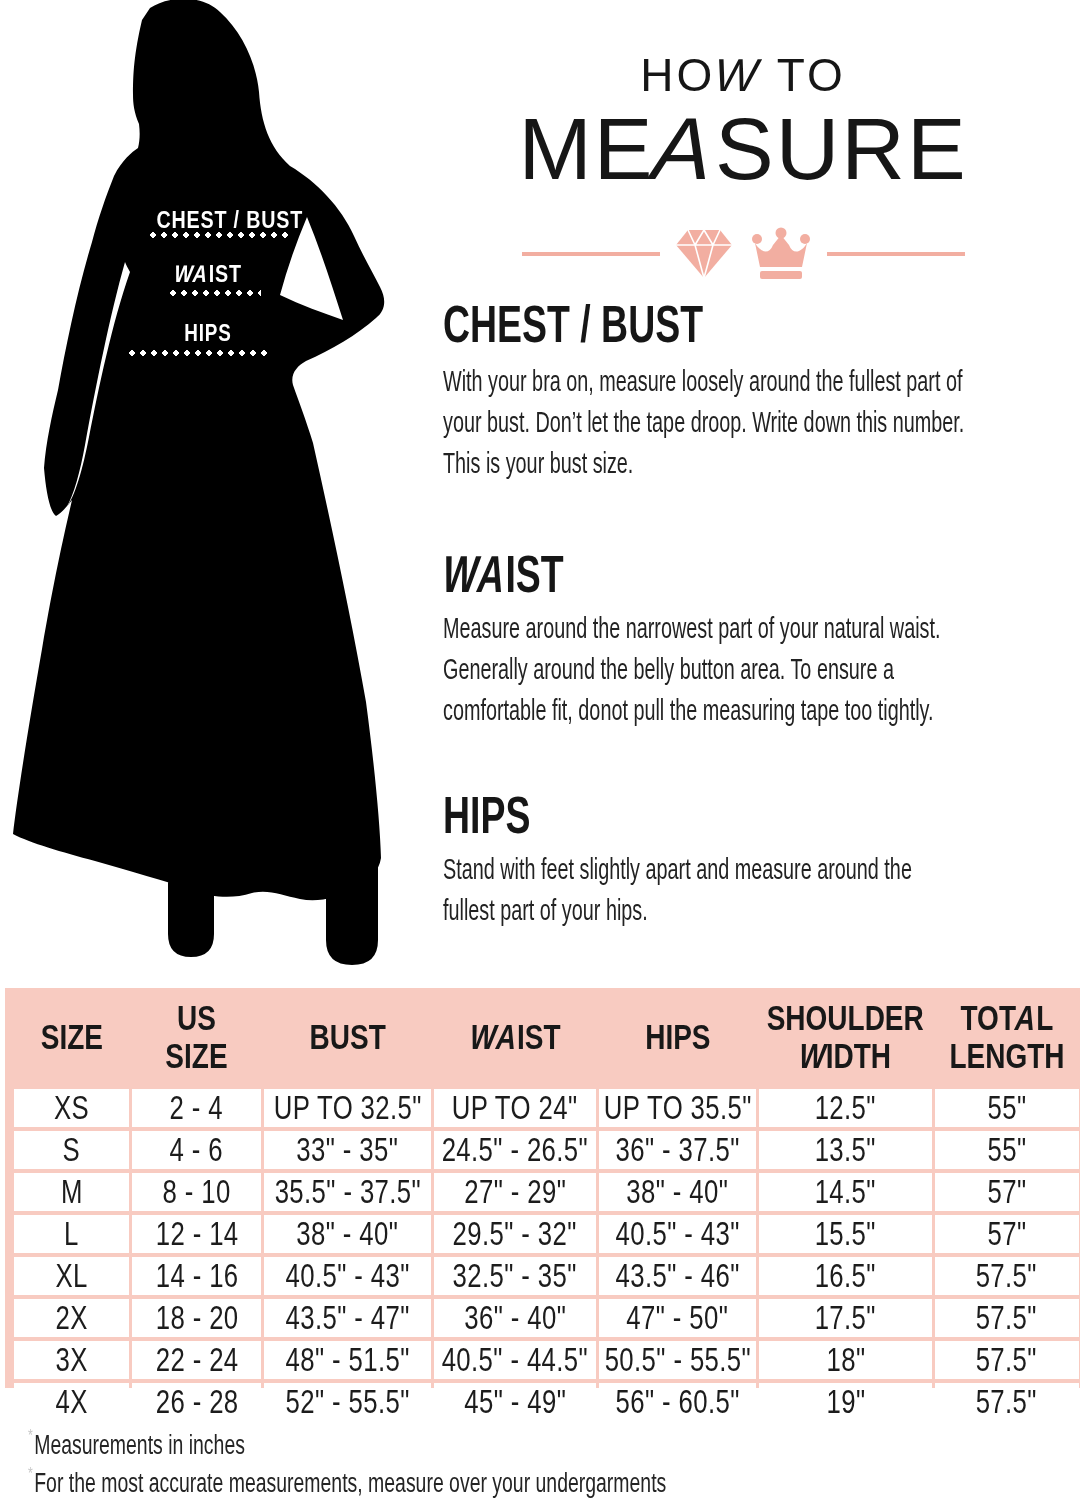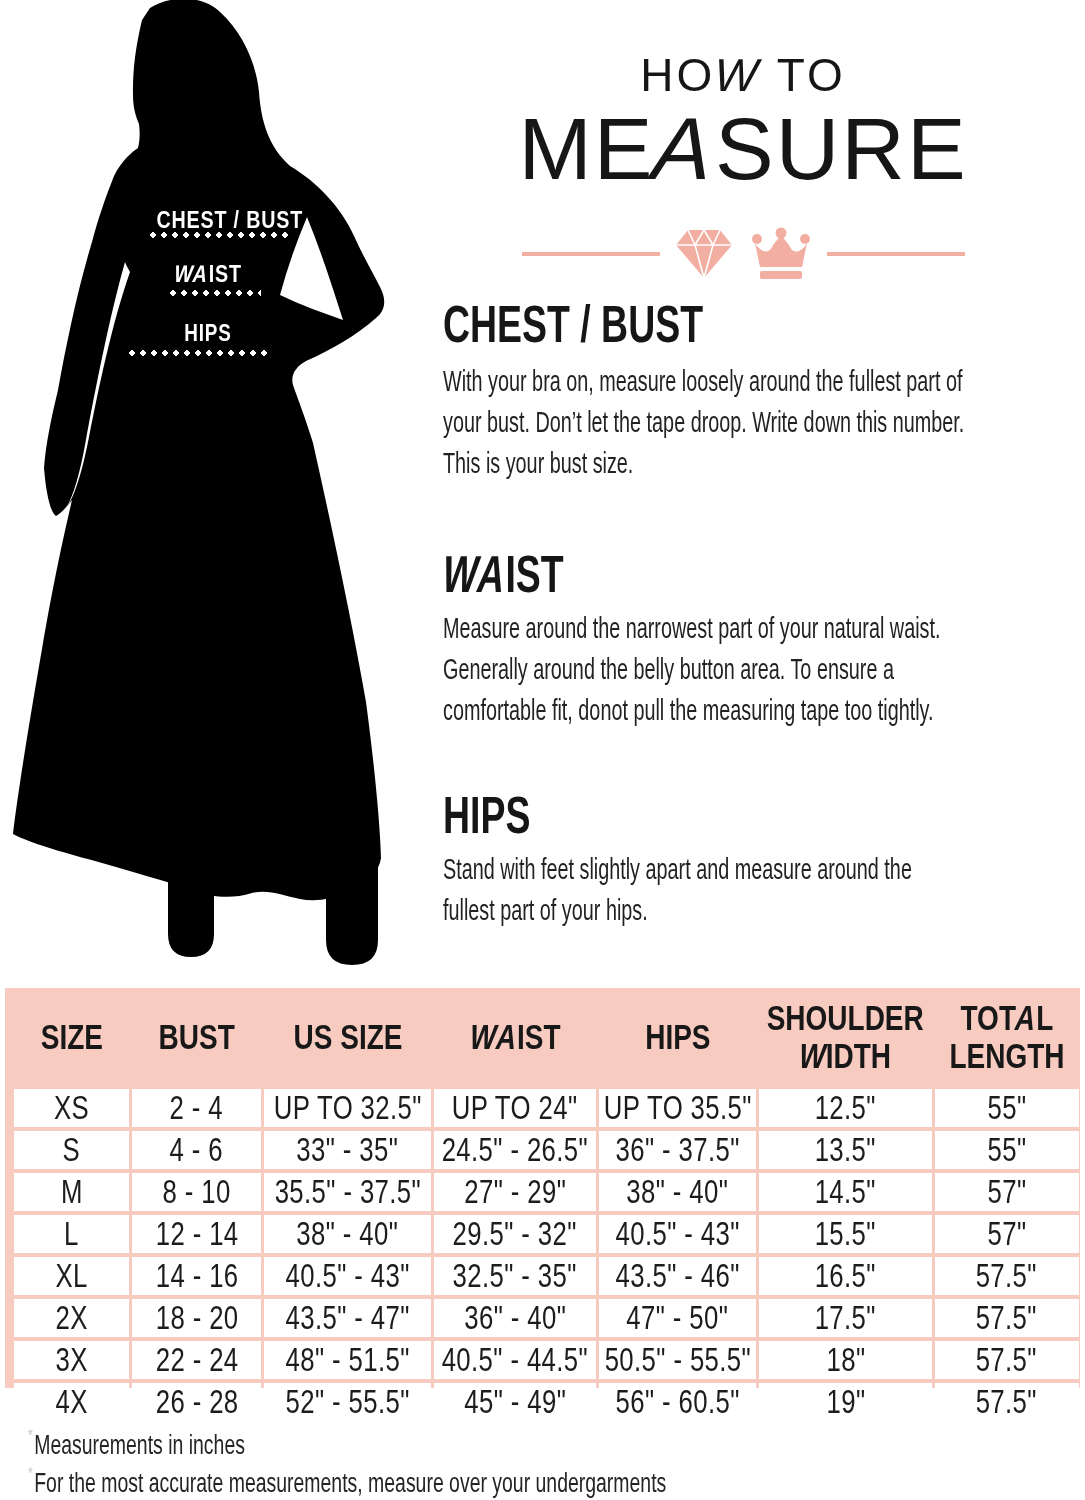--- a/index.html
+++ b/index.html
@@ -156,24 +156,24 @@
 
   <div class="abs section-heading sh-3 fancy">HIPS</div>
   <div class="abs section-body sb-3">Stand with feet slightly apart and measure around the
 fullest part of your hips.</div>
 
   <div class="abs size-table">
       <div class="th fancy">
         <span>SIZE</span>
       </div>
       <div class="th fancy">
+        <span>US SIZE</span>
+      </div>
+      <div class="th fancy">
         <span>BUST</span>
-      </div>
-      <div class="th fancy">
-        <span>US SIZE</span>
       </div>
       <div class="th fancy">
         <span><span class="slant">W</span><span class="slant">A</span>IST</span>
       </div>
       <div class="th fancy">
         <span>HIPS</span>
       </div>
       <div class="th fancy">
         <span>SHOULDER <span class="slant">W</span>IDTH</span>
       </div>

